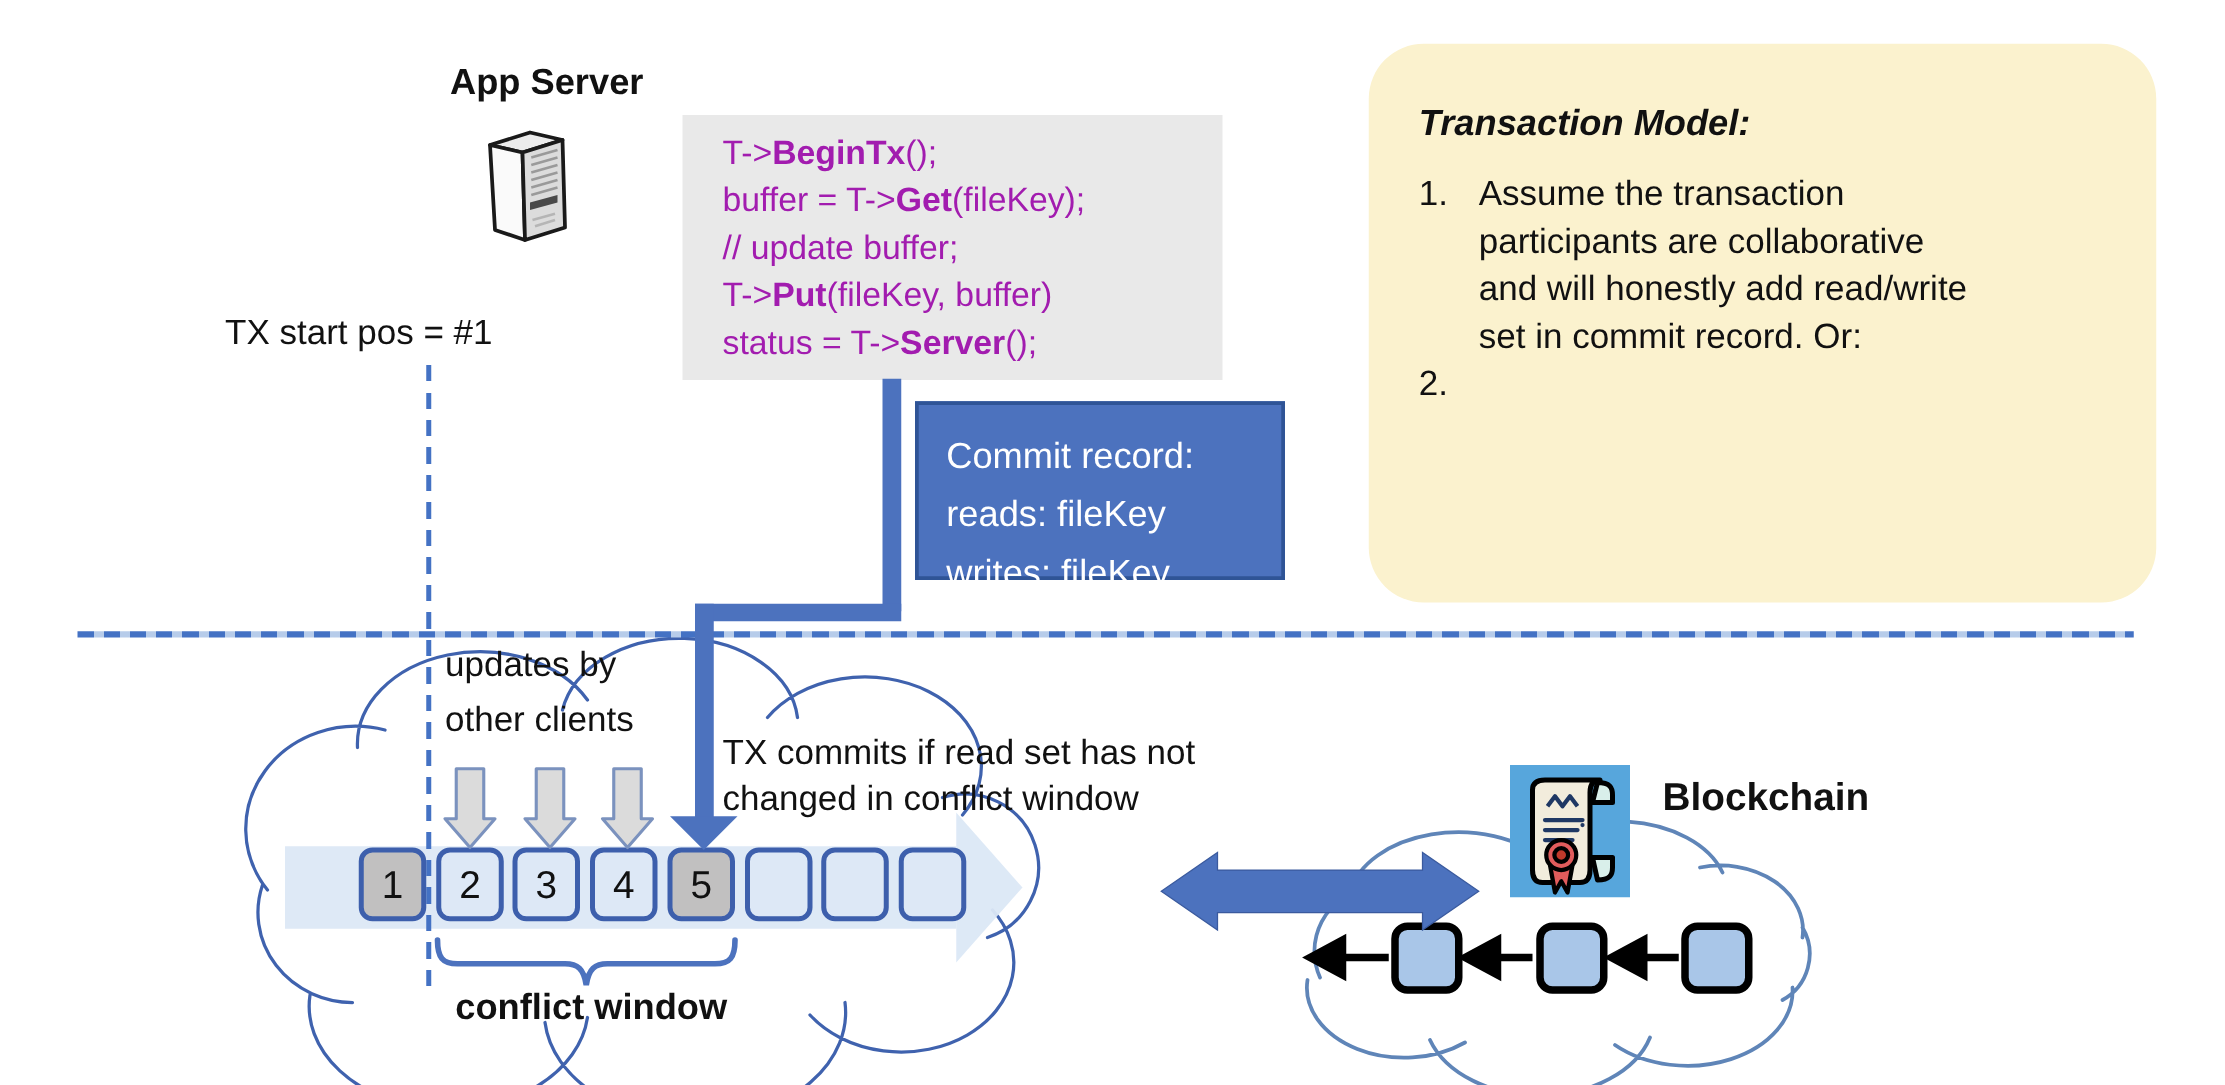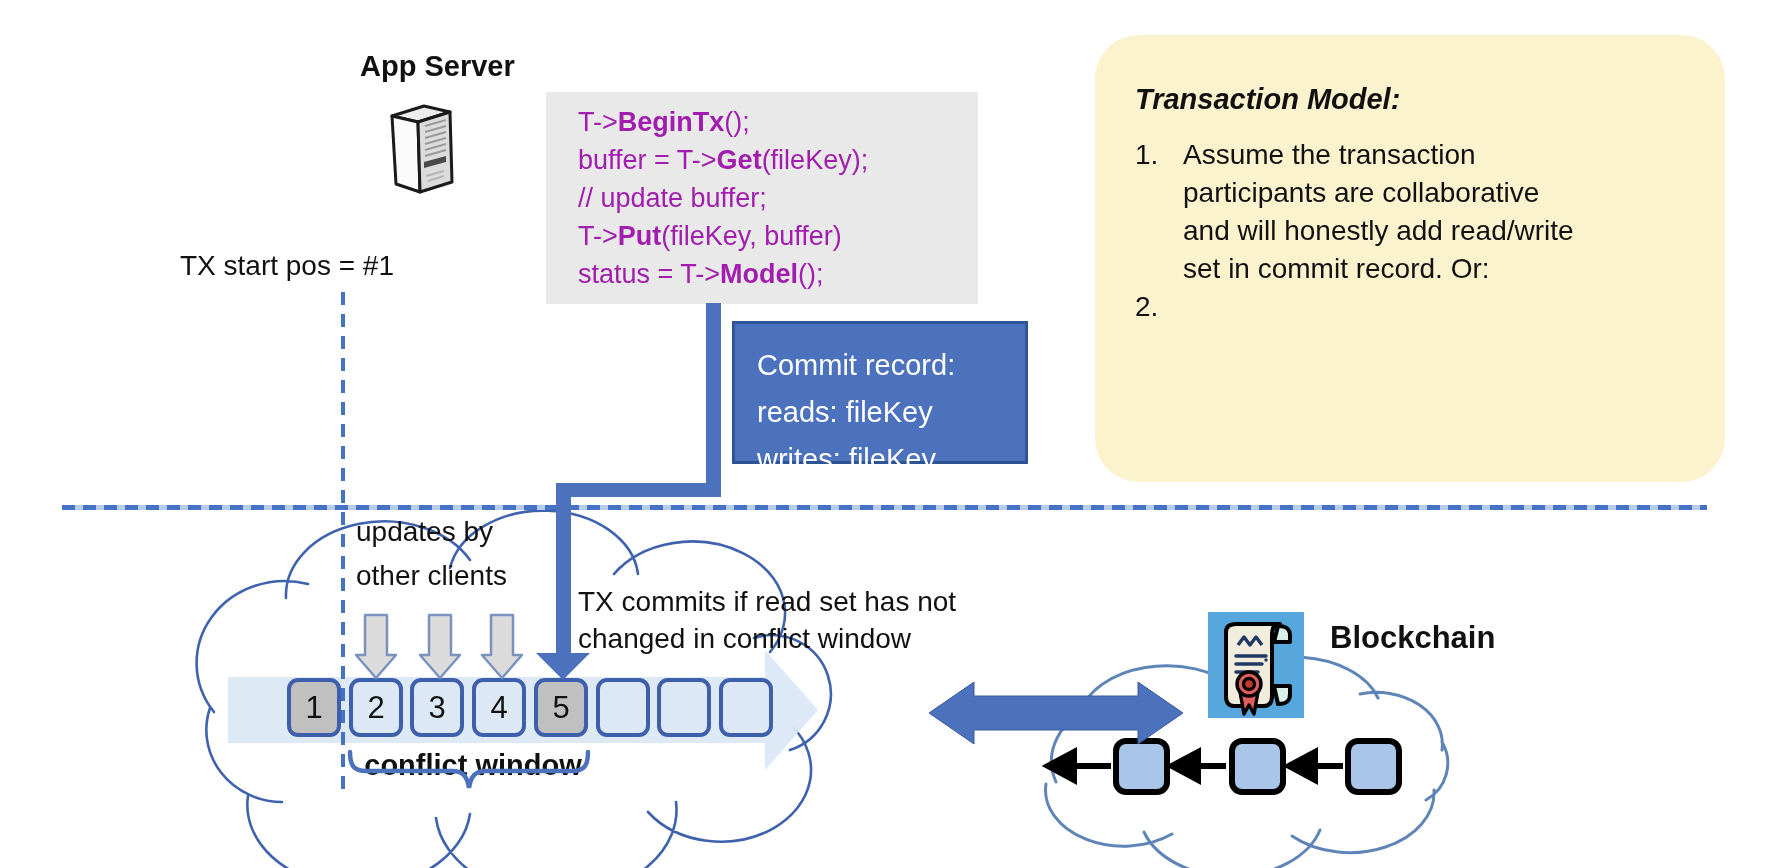--- a/index.html
+++ b/index.html
@@ -36,21 +36,21 @@
     left:341px;top:292px;width:4px;height:502px;z-index:2;
     background:repeating-linear-gradient(180deg,var(--dashed,#4472C4) 0 13px,rgba(0,0,0,0) 13px 22px);
   }
   .hdash{
     left:62px;top:505px;width:1645px;height:5px;z-index:2;
     background:repeating-linear-gradient(90deg,var(--dashed,#4472C4) 0 13px,#B7CCEA 13px 21px);
   }
   
   .updates-label{left:356px;top:510px;font-size:28px;line-height:44px;z-index:3;}
   .txcommits-label{left:578px;top:583px;font-size:28px;line-height:37px;z-index:3;}
-  .conflict-label{left:348px;top:749px;width:250px;text-align:center;font-size:29px;font-weight:bold;z-index:3;}
+  .conflict-label{left:348px;top:790px;width:250px;text-align:center;font-size:29px;font-weight:bold;z-index:3;}
   
   .tblock{
     position:absolute;top:678px;width:54px;height:59px;box-sizing:border-box;
     border:4px solid var(--block-border,#3D5FAC);border-radius:11px;
     background:var(--block-fill,#DDE8F6);z-index:3;
     display:flex;align-items:center;justify-content:center;font-size:31px;color:#111;
   }
   .tblock.gray{background:var(--block-gray,#C1C0C0);}
   
   .chain-block{
@@ -123,21 +123,21 @@
     </g>
   </svg>
 </div>
 
 <div class="abs code-block">
   <div>
       <div>T-&gt;<b>BeginTx</b>();</div>
       <div>buffer = T-&gt;<b>Get</b>(fileKey);</div>
       <div>// update buffer;</div>
       <div>T-&gt;<b>Put</b>(fileKey, buffer)</div>
-      <div>status = T-&gt;<b>Model</b>();</div>
+      <div>status = T-&gt;<b>Server</b>();</div>
     </div>
 </div>
 
 <div class="abs tx-start">TX start pos = #1</div>
 
 <div class="abs commit-box">
   <div>Commit record:<br>reads: fileKey<br>writes: fileKey</div>
 </div>
 
 <div class="abs note">

